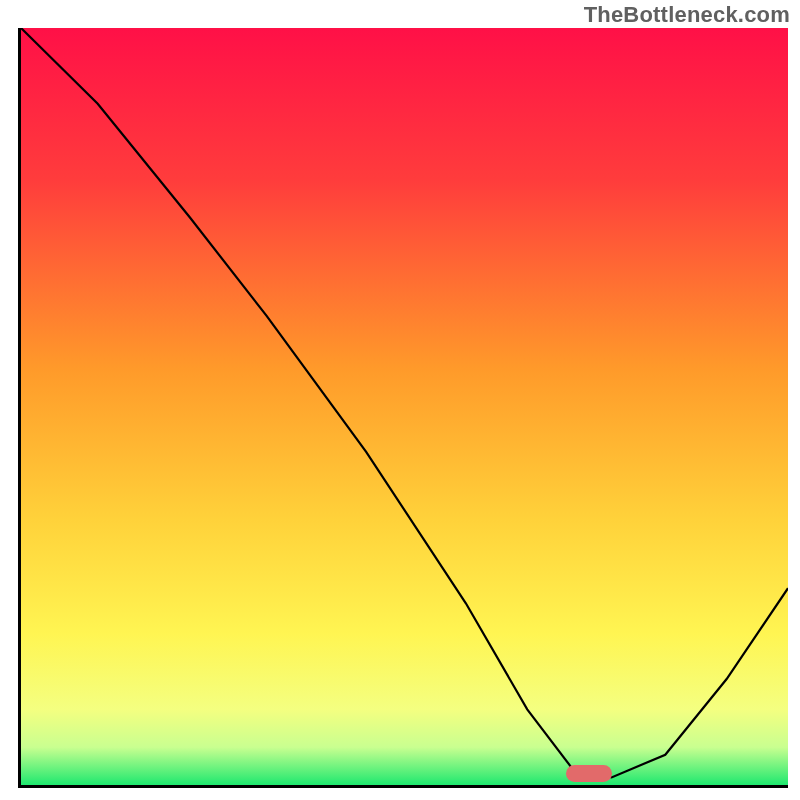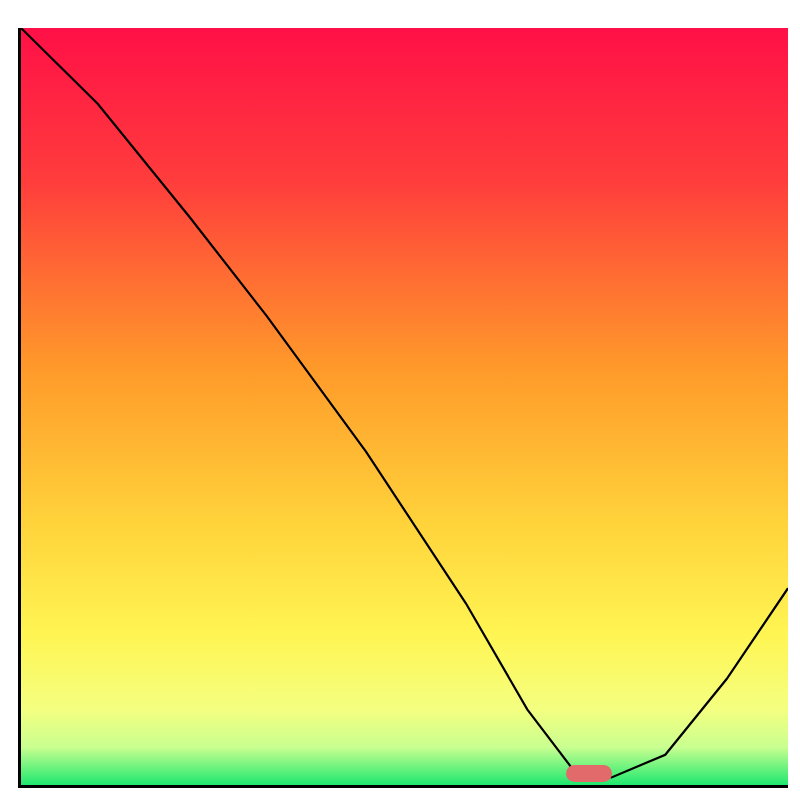--- a/index.html
+++ b/index.html
@@ -49,20 +49,21 @@
     inset: 0;
     width: 100%;
     height: 100%;
   }
 </style>
 </head>
 <body>
 
 <div class="stage">
 
+  <div class="attribution">TheBottleneck.com</div>
 
   <div class="plot">
     <div class="gradient" style="background: linear-gradient(rgb(255, 16, 71) 0%, rgb(255, 60, 60) 20%, rgb(255, 154, 42) 45%, rgb(255, 210, 58) 65%, rgb(255, 245, 82) 80%, rgb(244, 255, 128) 90%, rgb(201, 255, 144) 95%, rgb(30, 232, 111) 100%);"></div>
 
     <svg class="curve" viewBox="0 0 100 100" preserveAspectRatio="none">
       <path fill="none" stroke="#000000" stroke-width="2.2" vector-effect="non-scaling-stroke" d="M0.00 0.00 L10.00 10.00 L22.00 25.00 L32.00 38.00 L45.00 56.00 L58.00 76.00 L66.00 90.00 L72.00 98.00 L77.00 99.00 L84.00 96.00 L92.00 86.00 L100.00 74.00"></path>
     </svg>
 
     <div class="marker" style="left: 71%; width: 6%; top: 97.4%; height: 2.2%; background: rgb(226, 106, 106);"></div>
   </div>

